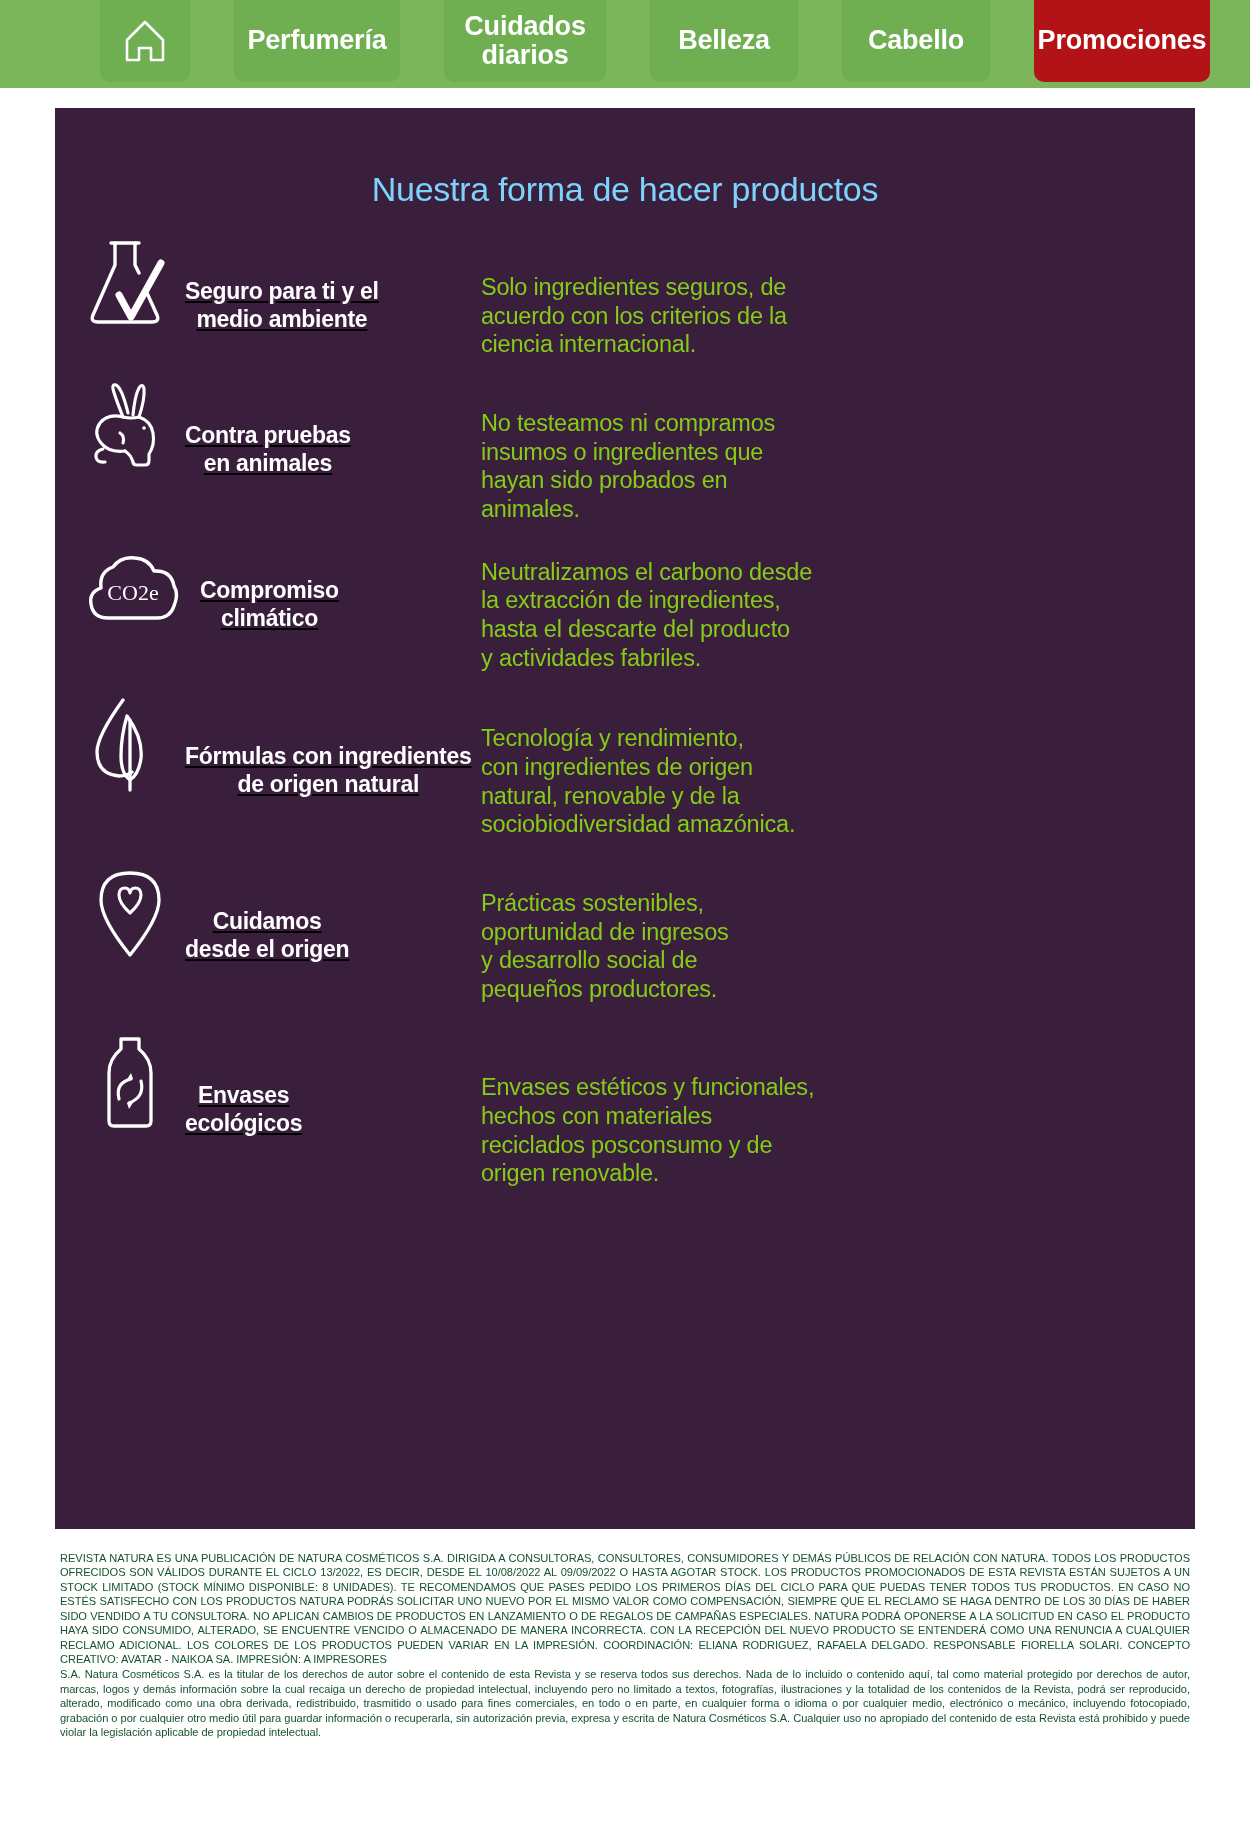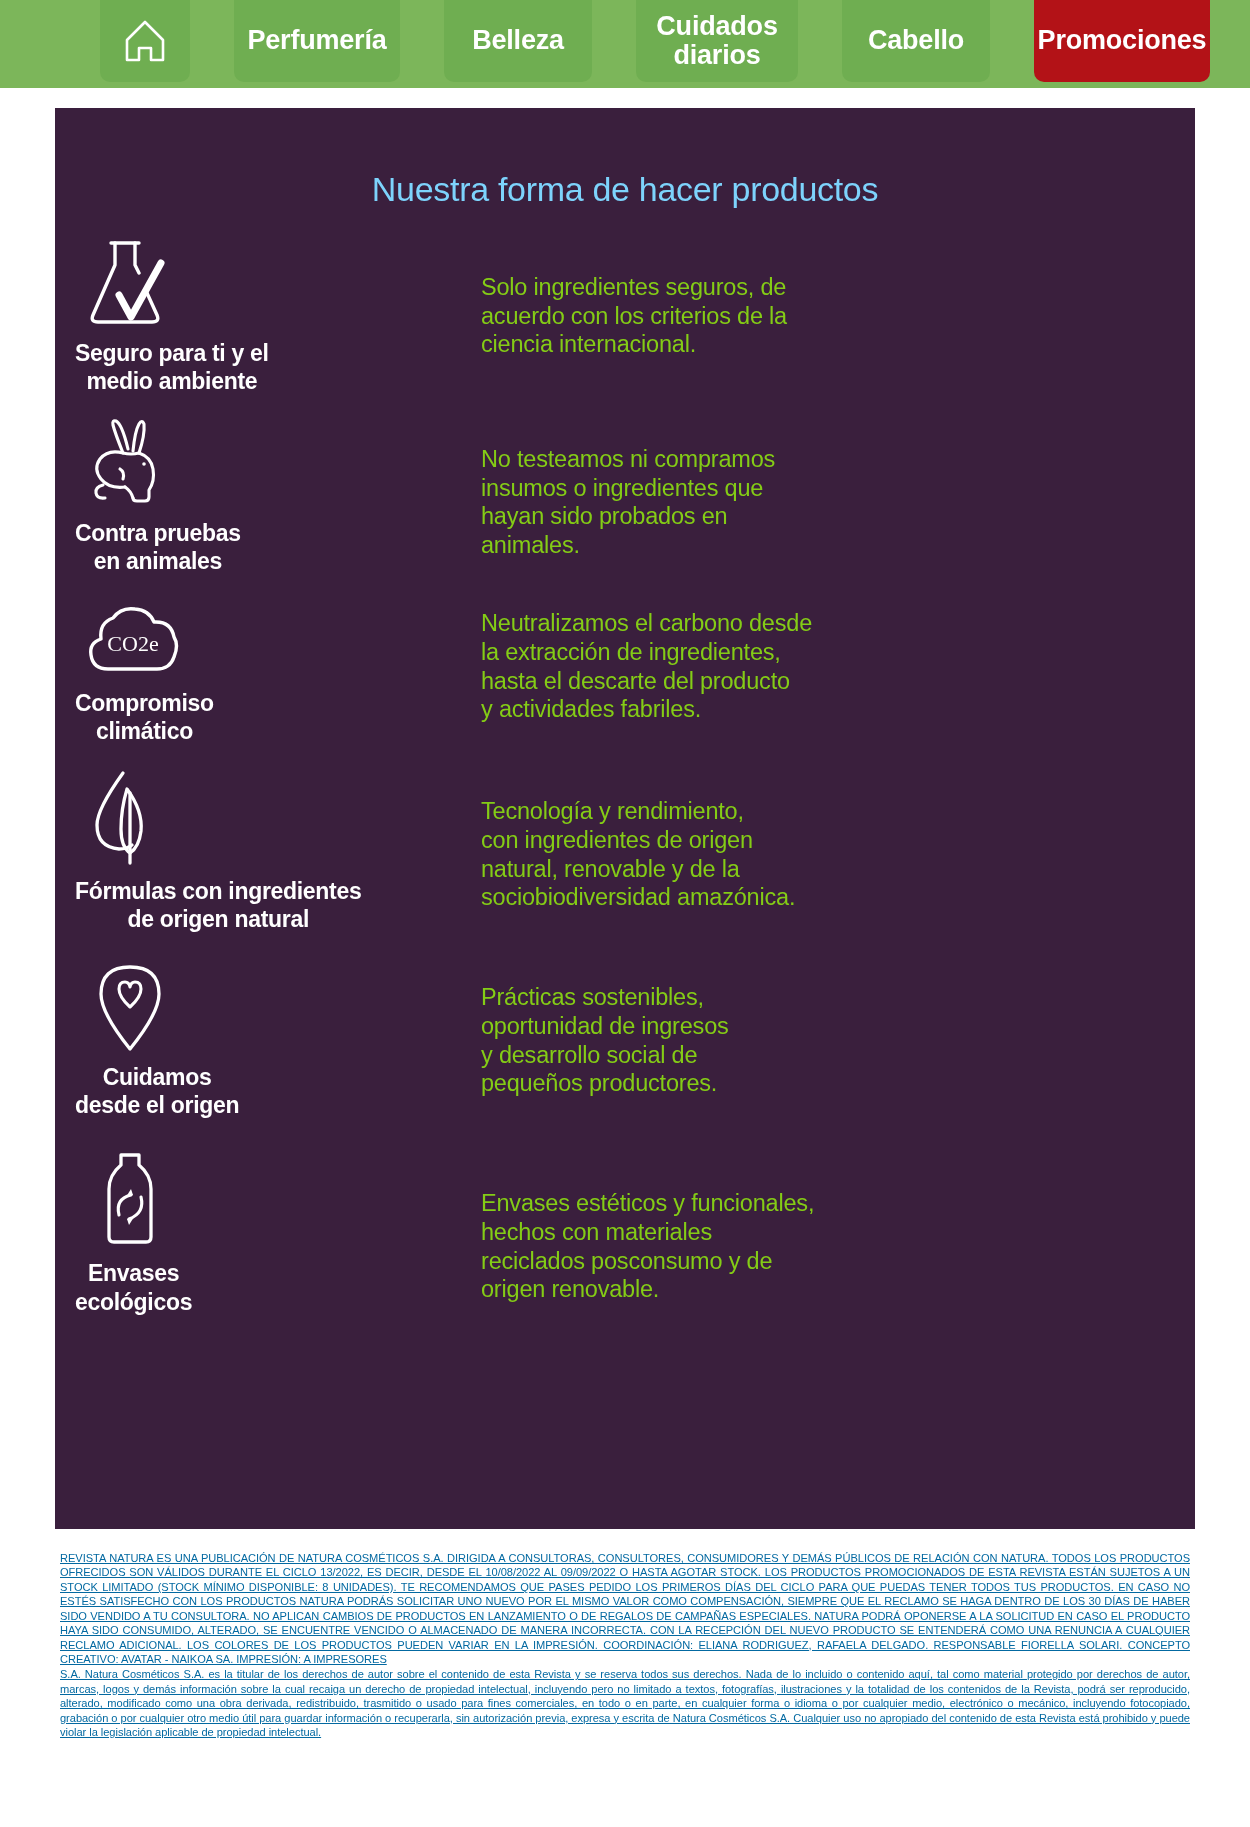--- a/index.html
+++ b/index.html
@@ -81,24 +81,25 @@
   }
   .feature {
     display: flex;
     align-items: flex-start;
     margin-bottom: 0;
   }
   .feature-left {
     width: 420px;
     flex: none;
     display: flex;
-    flex-direction: column;
-    align-items: flex-start;
+    flex-direction: row;
+    align-items: flex-end;
     box-sizing: border-box;
     padding-left: 20px;
+    text-decoration: underline;
   }
   .feature-icon {
     display: block;
   }
   .feature-label {
     color: #ffffff;
     font-size: 23px;
     font-weight: 700;
     line-height: 1.22;
     text-align: center;
@@ -128,22 +129,21 @@
   .f3 .feature-desc { margin-top: 30px; }
   .f4 { margin-top: 24px; }
   .f4 .feature-desc { margin-top: 26px; }
   .f5 { margin-top: 30px; }
   .f5 .feature-desc { margin-top: 40px; }
 
   
   .legal {
     margin: 22px 60px 0 60px;
     width: 1130px;
-    color: #0369a1;
-    text-decoration: underline;
+    color: #14532d;
   }
   .legal-upper {
     font-size: 11.1px;
     line-height: 1.30;
     text-align: justify;
     letter-spacing: -0.05px;
   }
   .legal-lower {
     font-size: 11.1px;
     line-height: 1.30;
@@ -162,26 +162,26 @@
     <span class="home-icon">
       <svg width="48" height="50" viewBox="0 0 48 50">
         <path d="M24 6 L42 24 L42 44 L30 44 L30 32 L18 32 L18 44 L6 44 L6 24 Z" fill="none" stroke="#ffffff" stroke-width="2.6" stroke-linejoin="round" stroke-linecap="round"></path>
       </svg>
     </span>
   </div>
 
   <div class="nav-tab t1">
     <span>Perfumería</span>
   </div>
-  <div class="nav-tab t2">
-    <span>Belleza</span>
-  </div>
   <div class="nav-tab t3">
     <span style="white-space:pre-line">Cuidados
 diarios</span>
+  </div>
+  <div class="nav-tab t2">
+    <span>Belleza</span>
   </div>
   <div class="nav-tab t4">
     <span>Cabello</span>
   </div>
   <div class="nav-tab promo">
     <span>Promociones</span>
   </div>
 
   <div class="nav-spacer-right"></div>
 </div>

